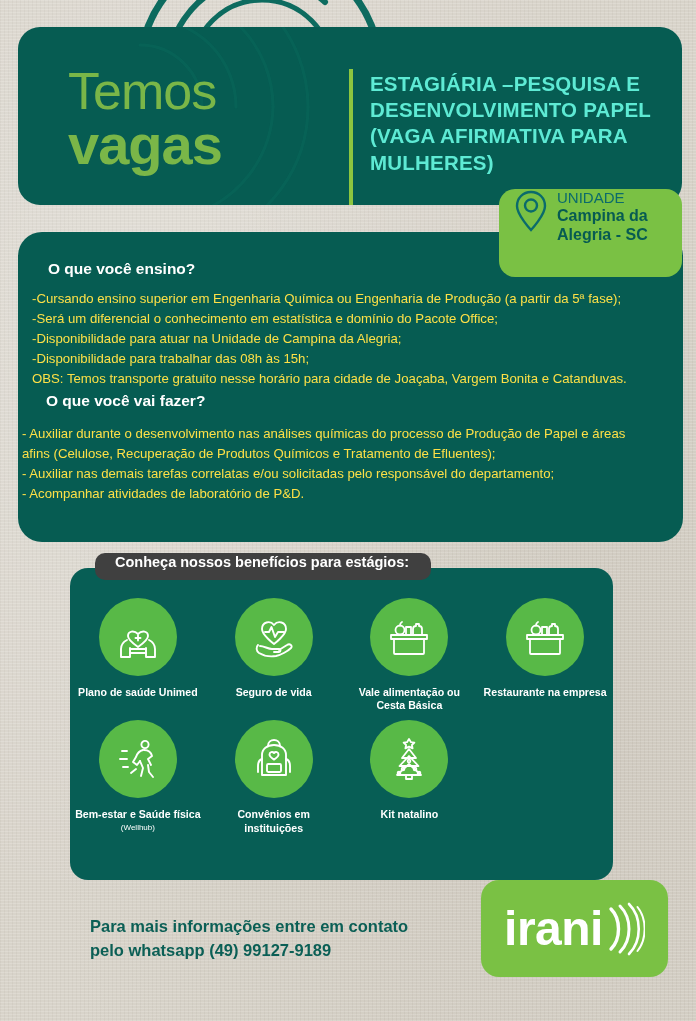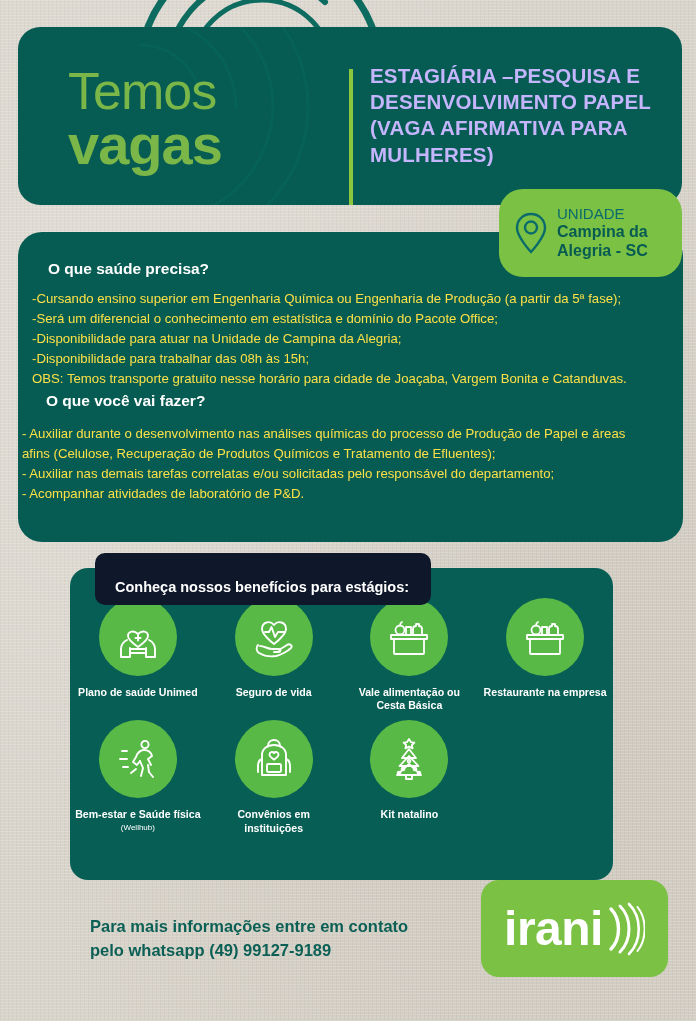--- a/index.html
+++ b/index.html
@@ -64,38 +64,37 @@
     letter-spacing: -1px;
   }
   .header-divider {
     position: absolute;
     left: 331px; top: 42px;
     width: 4px; height: 138px;
     background: #8cc63f;
   }
   .job-title {
     position: absolute;
-    left: 352px; top: 36px;
+    left: 352px; top: 44px;
     width: 300px;
-    color: #c4b5fd;
+    color: #5eead4;
     font-size: 20.5px;
     font-weight: bold;
     line-height: 1.28;
     letter-spacing: 0.2px;
   }
 
   
   .unidade-badge {
     position: absolute;
     left: 499px; top: 189px;
     width: 183px; height: 88px;
     background: #7ac144;
-    border-radius: 24px;
+    border-radius: 16px;
     display: flex;
-    align-items: center;
     padding-left: 14px;
     z-index: 5;
   }
   .pin-icon { width: 36px; height: 44px; flex: 0 0 36px; margin-right: 8px; }
   .unidade-text { line-height: 1.18; }
   .unidade-label {
     color: #0b6b6b;
     font-size: 15px;
     font-weight: 400;
   }
@@ -136,23 +135,23 @@
   .benefits-card {
     position: absolute;
     left: 70px; top: 568px;
     width: 543px; height: 312px;
     background: #075e55;
     border-radius: 18px;
   }
   .benefits-tab {
     position: absolute;
     left: 95px; top: 553px;
-    background: #0f172a;
+    background: #404040;
     border-radius: 10px;
-    padding: 26px 22px 10px 20px;
+    padding: 1px 22px 10px 20px;
     color: #ffffff;
     font-size: 14.5px;
     font-weight: bold;
     z-index: 4;
   }
   .benefits-grid {
     position: absolute;
     left: 0; top: 30px;
     width: 543px;
     display: grid;
@@ -266,21 +265,21 @@
     <path d="M18 3 C10 3 4 9 4 17 C4 26 18 41 18 41 C18 41 32 26 32 17 C32 9 26 3 18 3 Z" fill="none" stroke="#0b6b6b" stroke-width="2.4"></path>
     <circle cx="18" cy="16.5" r="6" fill="none" stroke="#0b6b6b" stroke-width="2.4"></circle>
   </svg>
   <div class="unidade-text">
     <div class="unidade-label">UNIDADE</div>
     <div class="unidade-value">Campina da Alegria - SC</div>
   </div>
 </div>
 
 <div class="content-card">
-  <div class="section-heading heading-precisa">O que saúde precisa?</div>
+  <div class="section-heading heading-precisa">O que você ensino?</div>
   <div class="body-list list-precisa">-Cursando ensino superior em Engenharia Química ou Engenharia de Produção (a partir da 5ª fase);
 -Será um diferencial o conhecimento em estatística e domínio do Pacote Office;
 -Disponibilidade para atuar na Unidade de Campina da Alegria;
 -Disponibilidade para trabalhar das 08h às 15h;
 OBS: Temos transporte gratuito nesse horário para cidade de Joaçaba, Vargem Bonita e Catanduvas.</div>
 
   <div class="section-heading heading-fazer">O que você vai fazer?</div>
   <div class="body-list list-fazer">- Auxiliar durante o desenvolvimento nas análises químicas do processo de Produção de Papel e áreas afins (Celulose, Recuperação de Produtos Químicos e Tratamento de Efluentes);
 - Auxiliar nas demais tarefas correlatas e/ou solicitadas pelo responsável do departamento;
 - Acompanhar atividades de laboratório de P&amp;D.</div>

